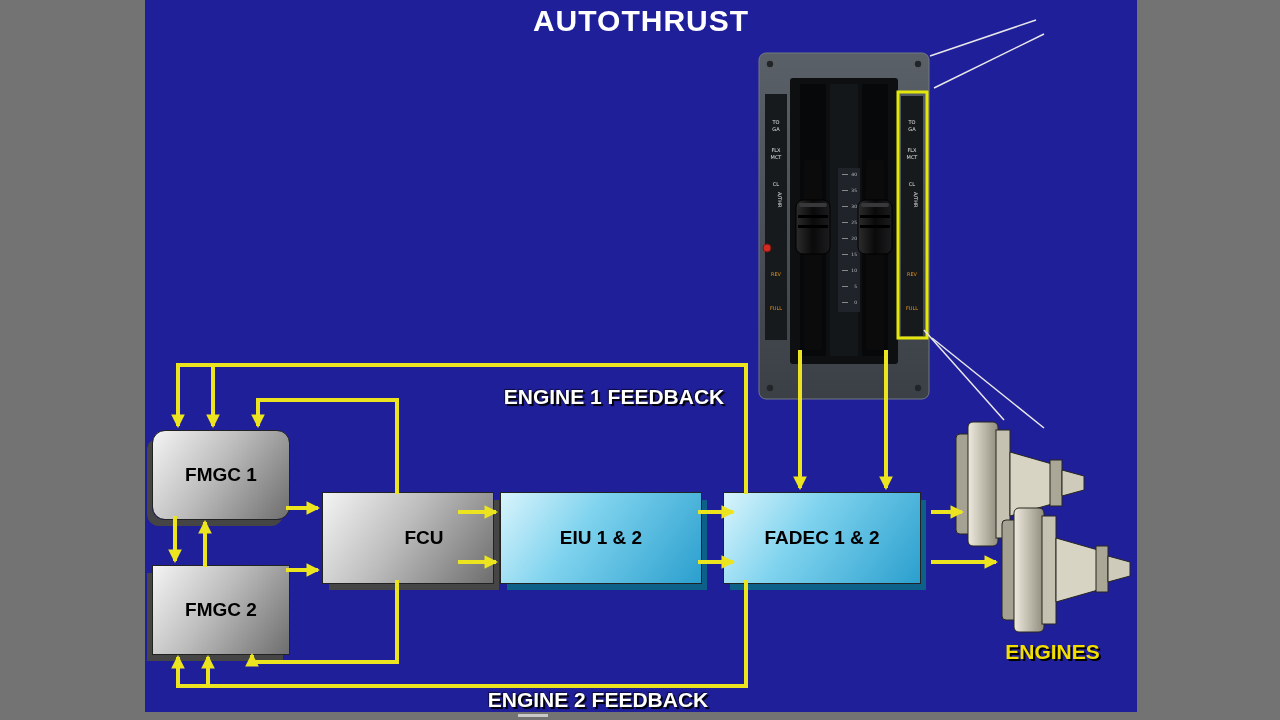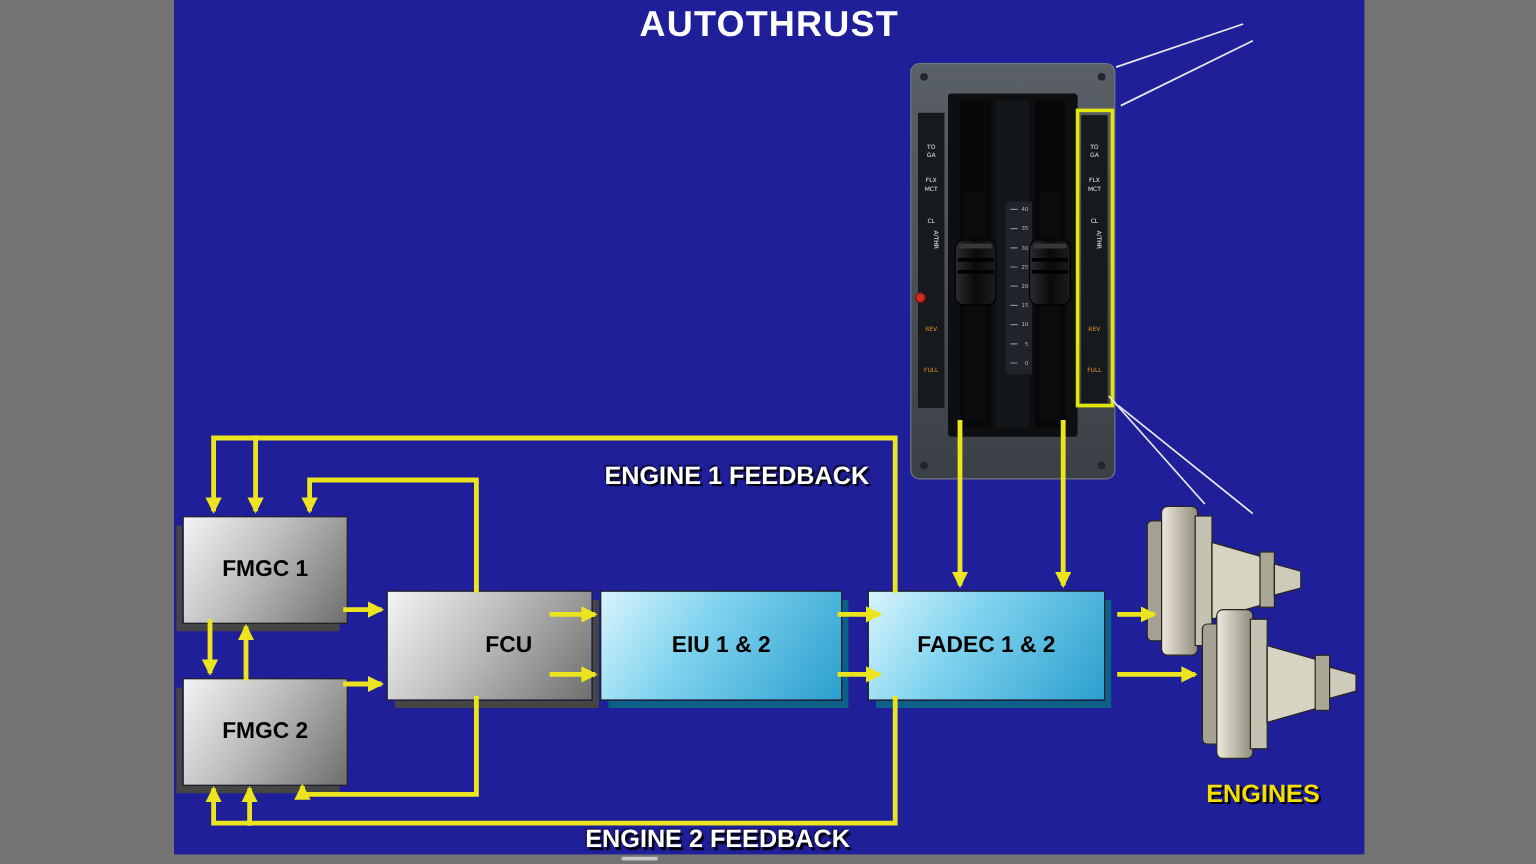--- a/index.html
+++ b/index.html
@@ -12,29 +12,29 @@
             font-size:21px;text-shadow:2px 2px 1px rgba(0,0,0,0.95), -1px -1px 1px rgba(0,0,0,0.6);}
   #fb1{left:464px;top:337px;margin-top:48px;}
   #fb2{left:448px;top:688px;}
   .box{position:absolute;display:flex;align-items:center;justify-content:center;
        font-weight:bold;font-size:19px;color:#000;border:1px solid #222;}
   .gray{background:linear-gradient(125deg,#f4f4f4 0%,#bdbdbd 45%,#6e6e6e 100%);}
   .cyan{background:linear-gradient(125deg,#d9f4fc 0%,#7fd3ee 40%,#2b9fce 100%);}
   .sh-left{box-shadow:-6px 7px 0 -1px #454545;}
   .sh-right-gray{box-shadow:6px 7px 0 -1px #454545;padding-left:32px;}
   .sh-right-cyan{box-shadow:6px 7px 0 -1px #0d6088;text-align:right;}
-  #box-fmgc1{left:152px;top:430px;width:136px;height:88px;}
+  #box-fmgc1{left:152px;top:430px;width:136px;height:88px;border-radius:13px;}
   #box-fmgc2{left:152px;top:565px;width:136px;height:88px;}
   #box-fcu{left:322px;top:492px;width:138px;height:90px;}
   #box-eiu{left:500px;top:492px;width:200px;height:90px;}
   #box-fadec{left:723px;top:492px;width:196px;height:90px;}
   #throttle{position:absolute;left:758px;top:52px;width:172px;height:348px;}
   #engines{position:absolute;left:950px;top:412px;width:195px;height:235px;}
   .engines-label{position:absolute;left:980px;top:640px;width:145px;text-align:center;
-                 color:#f2de00;font-weight:bold;font-size:21px;text-shadow:2px 2px 0 #000;margin-top:10px;}
+                 color:#f2de00;font-weight:bold;font-size:21px;text-shadow:2px 2px 0 #000;}
   #wires{position:absolute;left:0;top:0;pointer-events:none;}
   .dash{position:absolute;left:518px;top:714px;width:30px;height:3px;background:#c9c9c9;}
   svg text{font-family:"DejaVu Sans",sans-serif;}
 </style>
 </head>
 <body>
 
 <div id="stage">
   <div class="blue-area"></div>
 

